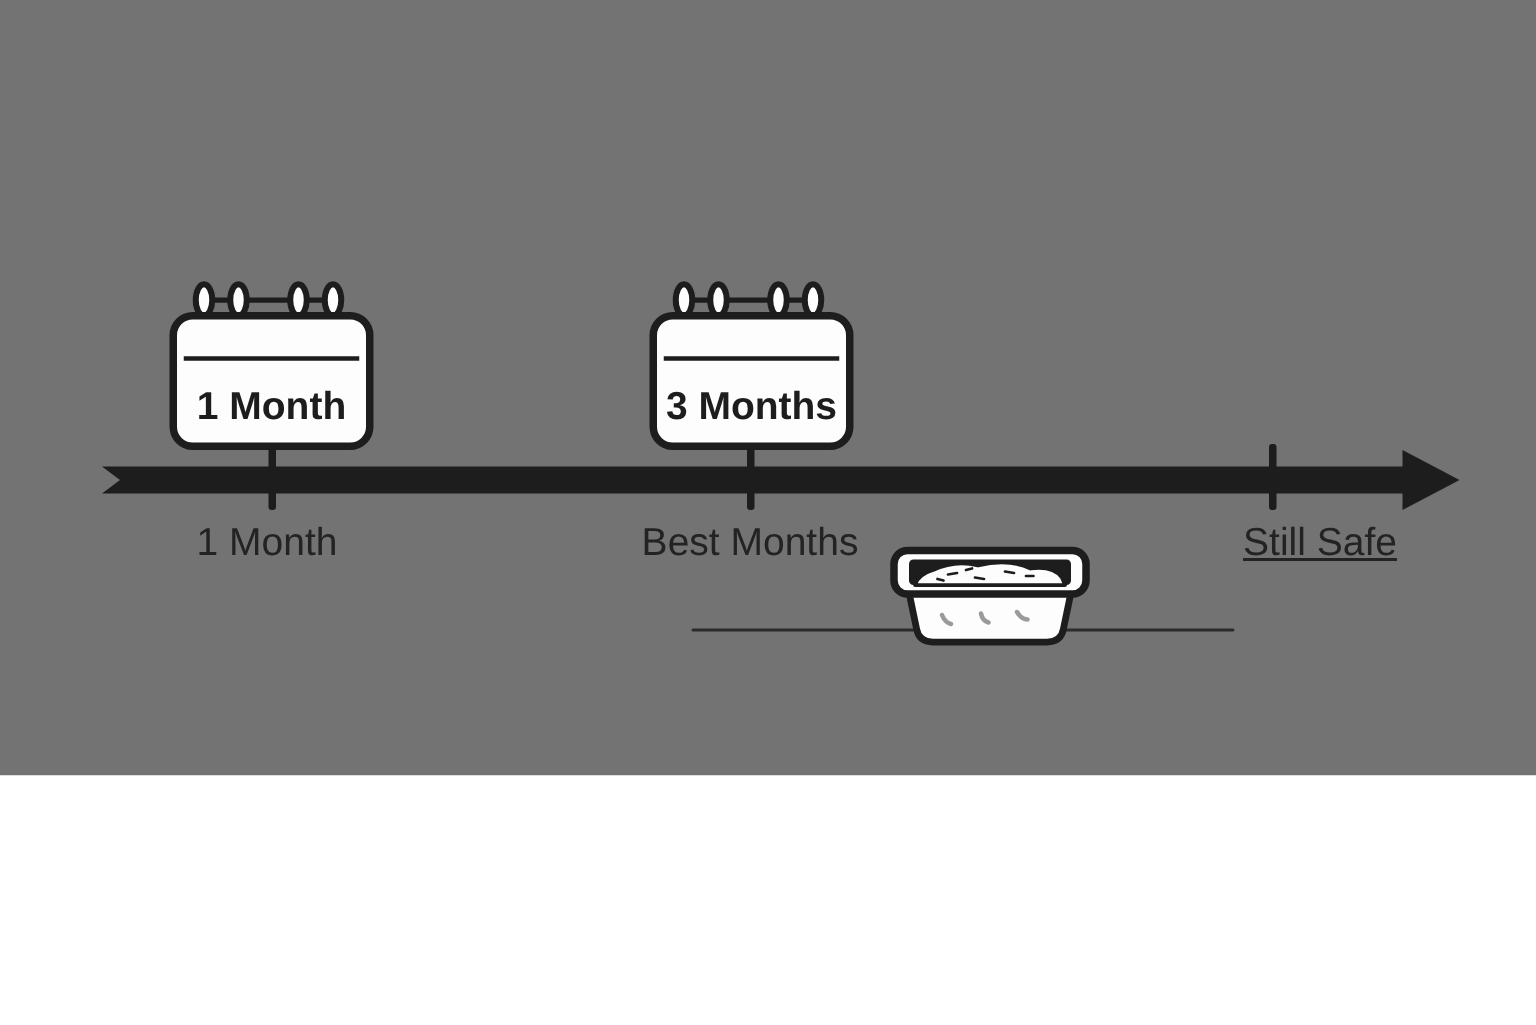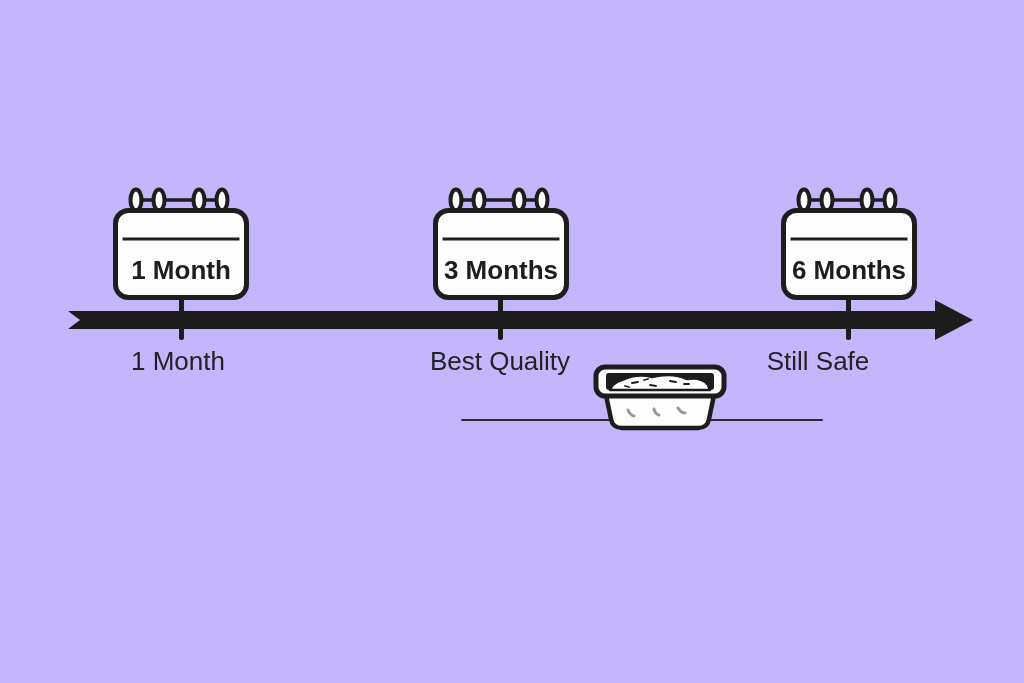--- a/index.html
+++ b/index.html
@@ -3,22 +3,22 @@
 <meta charset="utf-8">
 <style>
   html, body {
     margin: 0;
     padding: 0;
     background: #ffffff;
   }
   .stage {
     position: relative;
     width: 1024px;
-    height: 683px;
-    background: #c4b5fd;
+    height: 517px;
+    background: #737373;
     overflow: hidden;
     font-family: "Liberation Sans", sans-serif;
     color: #1d1d1d;
   }
   .abs { position: absolute; }
 
   
   .milestone-cal { position: absolute; width: 140px; height: 117px; top: 186px; }
   .cal-1 { left: 111px; }
   .cal-2 { left: 431px; text-decoration: underline; }
@@ -52,21 +52,21 @@
     position: absolute;
     top: 346px;
     transform: translateX(-50%);
     font-size: 26px;
     line-height: 30px;
     white-space: nowrap;
     color: #232323;
   }
   .axis-1 { left: 178px; }
   .axis-2 { left: 500px; }
-  .axis-3 { left: 818px; }
+  .axis-3 { left: 880px; text-decoration: underline; }
 
   
   .ground-line {
     position: absolute;
     left: 461px;
     top: 419px;
     width: 362px;
     height: 2px;
     background: #2b2b2b;
     border-radius: 1px;
@@ -97,43 +97,31 @@
       <ellipse cx="25" cy="14" rx="5.5" ry="10.5" fill="#fdfdfd" stroke="#1d1d1d" stroke-width="4"></ellipse>
       <ellipse cx="48" cy="14" rx="5.5" ry="10.5" fill="#fdfdfd" stroke="#1d1d1d" stroke-width="4"></ellipse>
       <ellipse cx="88" cy="14" rx="5.5" ry="10.5" fill="#fdfdfd" stroke="#1d1d1d" stroke-width="4"></ellipse>
       <ellipse cx="111" cy="14" rx="5.5" ry="10.5" fill="#fdfdfd" stroke="#1d1d1d" stroke-width="4"></ellipse>
       <rect x="4.5" y="24.5" width="131" height="87" rx="13" fill="#fdfdfd" stroke="#1d1d1d" stroke-width="5"></rect>
       <line x1="11.5" y1="53" x2="128.5" y2="53" stroke="#1d1d1d" stroke-width="3"></line>
       <text class="cal-label-text" x="70" y="93" text-anchor="middle">3 Months</text>
     </svg>
   </div>
 
-  <div class="milestone-cal cal-3">
-    <svg viewBox="0 0 140 117">
-      <line x1="25" y1="14" x2="111" y2="14" stroke="#1d1d1d" stroke-width="3.5"></line>
-      <ellipse cx="25" cy="14" rx="5.5" ry="10.5" fill="#fdfdfd" stroke="#1d1d1d" stroke-width="4"></ellipse>
-      <ellipse cx="48" cy="14" rx="5.5" ry="10.5" fill="#fdfdfd" stroke="#1d1d1d" stroke-width="4"></ellipse>
-      <ellipse cx="88" cy="14" rx="5.5" ry="10.5" fill="#fdfdfd" stroke="#1d1d1d" stroke-width="4"></ellipse>
-      <ellipse cx="111" cy="14" rx="5.5" ry="10.5" fill="#fdfdfd" stroke="#1d1d1d" stroke-width="4"></ellipse>
-      <rect x="4.5" y="24.5" width="131" height="87" rx="13" fill="#fdfdfd" stroke="#1d1d1d" stroke-width="5"></rect>
-      <line x1="11.5" y1="53" x2="128.5" y2="53" stroke="#1d1d1d" stroke-width="3"></line>
-      <text class="cal-label-text" x="70" y="93" text-anchor="middle">6 Months</text>
-    </svg>
-  </div>
 
   <div class="tick tick-1"></div>
   <div class="tick tick-2"></div>
   <div class="tick tick-3"></div>
 
   <svg class="abs timeline-arrow" viewBox="0 0 920 56">
     <polygon points="8,19 875,19 875,8 913,28 875,48 875,37 8,37 20,28" fill="#1d1d1d"></polygon>
   </svg>
 
   <div class="axis-label axis-1">1 Month</div>
-  <div class="axis-label axis-2">Best Quality</div>
+  <div class="axis-label axis-2">Best Months</div>
   <div class="axis-label axis-3">Still Safe</div>
 
   <div class="ground-line"></div>
 
   <svg class="abs food-container" viewBox="0 0 136 74">
 
     <path d="M14,32 L19,56 Q20.5,65 30,65 L106,65 Q115.5,65 117,56 L122,32 Z" fill="#fdfdfd" stroke="#1d1d1d" stroke-width="4.5" stroke-linejoin="round"></path>
 
     <path d="M36,47 q2,5 6,6 M62,46 q1,5 5,6 M86,45 q3,5 7,5" fill="none" stroke="#9a9a9a" stroke-width="3" stroke-linecap="round"></path>
 

